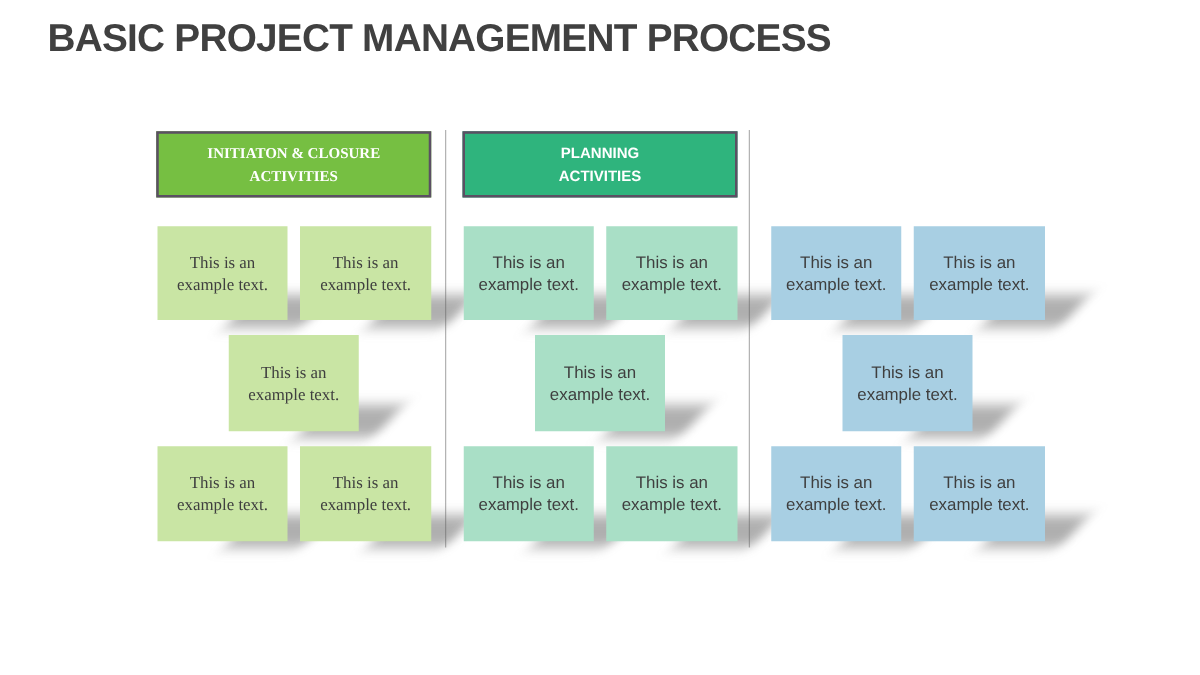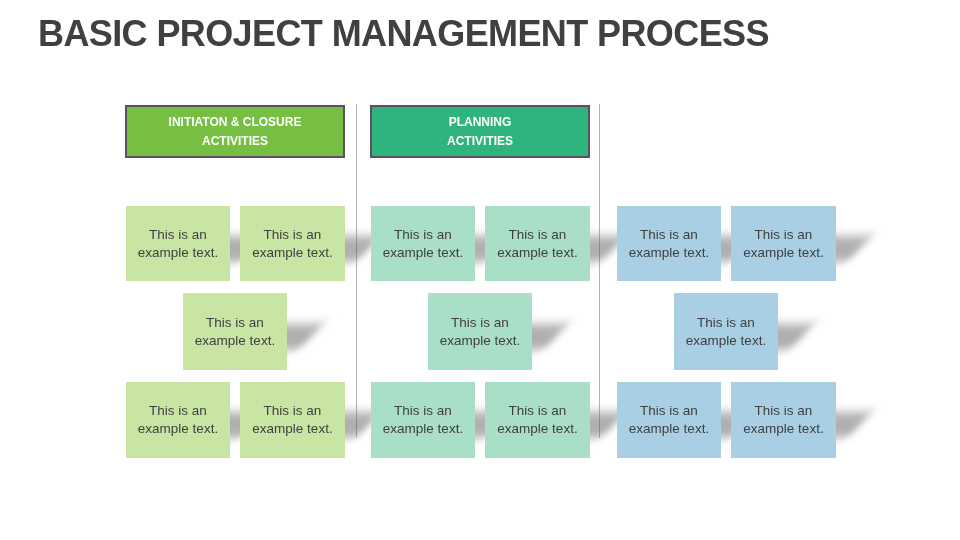--- a/index.html
+++ b/index.html
@@ -13,21 +13,21 @@
     width: 960px;
     height: 540px;
     background: var(--bg, #ffffff);
     overflow: hidden;
   }
   .slide-title {
     position: absolute;
     left: 38px;
     top: 13px;
     margin: 0;
-    font-size: 36px;
+    font-size: 31px;
     font-weight: bold;
     letter-spacing: -0.6px;
     color: var(--title-color, #404040);
     white-space: nowrap;
   }
   .divider {
     position: absolute;
     top: 104px;
     width: 1px;
     height: 334px;
@@ -35,21 +35,21 @@
   }
   .divider.d1 { left: 356px; }
   .divider.d2 { left: 599px; }
 
   .column {
     position: absolute;
     top: 105px;
     width: 220px;
     height: 340px;
   }
-  .column.c0 { left: 125px; }
+  .column.c0 { left: 125px; font-family: Liberation Serif, serif; }
   .column.c1 { left: 370px; }
   .column.c2 { left: 616px; }
 
   .col-header {
     position: absolute;
     left: 0; top: 0;
     width: 220px;
     height: 53px;
     box-sizing: border-box;
     background: var(--hdr, #888);
@@ -90,21 +90,20 @@
   }
   .box {
     position: relative;
     width: 100%;
     height: 100%;
     background: var(--card, #ddd);
     display: flex;
     align-items: center;
     justify-content: center;
     text-align: center;
-    margin-top: 25px;
   }
   .box span {
     color: var(--card-text, #3f3f3f);
     font-size: 13.5px;
     line-height: 18px;
     white-space: pre-line;
   }
 </style>
 </head>
 <body>

